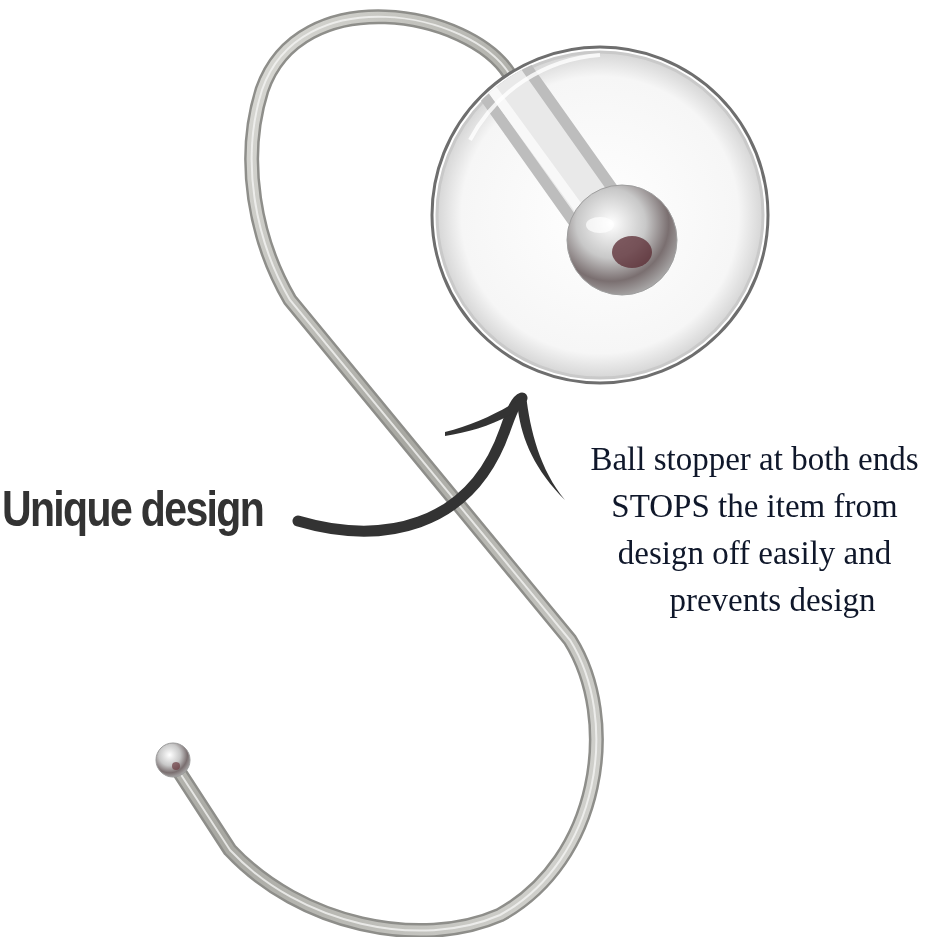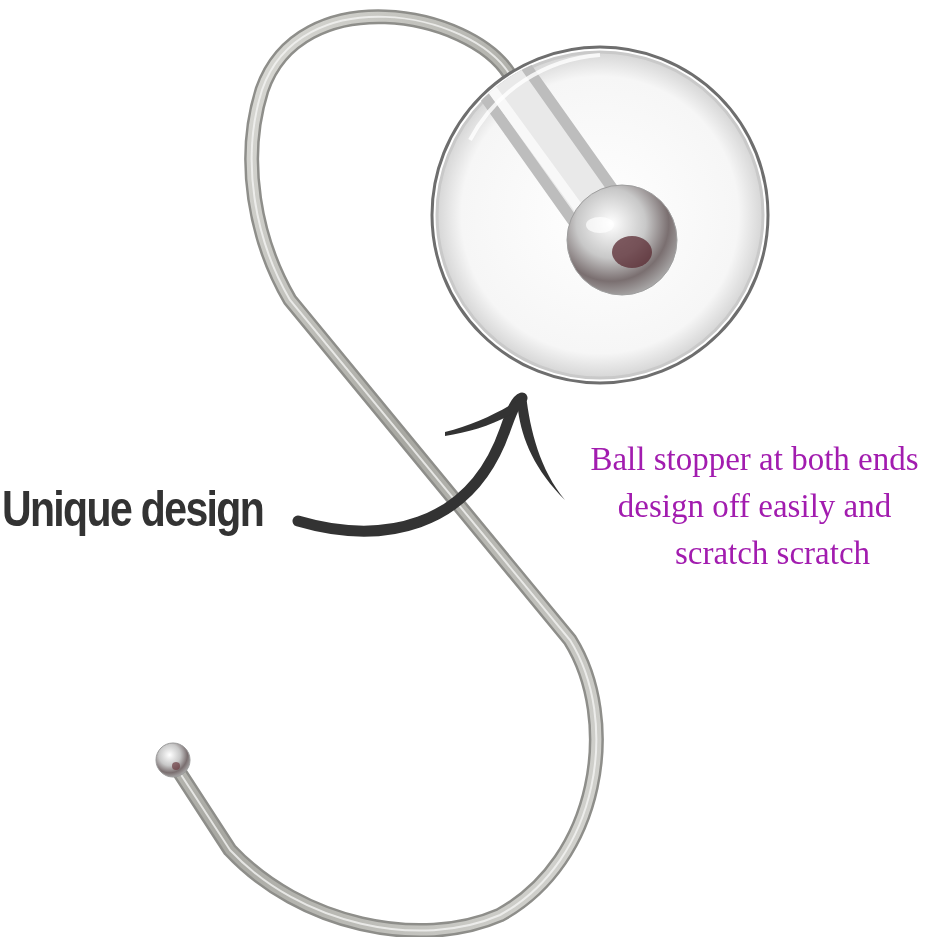--- a/index.html
+++ b/index.html
@@ -8,21 +8,21 @@
     .headline {
       position: absolute; left: 2px; top: 484px;
       font-family: "Liberation Sans", sans-serif;
       font-weight: bold; font-size: 50px; letter-spacing: -2px;
       color: #333333; transform: scaleX(0.82); transform-origin: left top;
       white-space: nowrap; line-height: 1;
     }
     .caption {
       position: absolute; left: 560px; top: 436px; width: 389px;
       font-family: "Liberation Serif", serif; font-size: 33px; line-height: 47px;
-      color: #a21caf; text-align: center;
+      color: #0f172a; text-align: center;
     }
     .caption span { display: block; white-space: nowrap; }
   </style>
 </head>
 <body>
 
 <svg class="scene" width="949" height="937" viewBox="0 0 949 937" xmlns="http://www.w3.org/2000/svg">
   <defs>
     <linearGradient id="metal" x1="0" y1="0" x2="1" y2="1">
       <stop offset="0" stop-color="#e6e6e2"></stop>
@@ -72,15 +72,16 @@
   <g>
     <path d="M 298 521 C 380 545, 470 530, 505 430 C 512 410, 516 400, 522 398" fill="none" stroke="#333333" stroke-width="11" stroke-linecap="round"></path>
     <path d="M 445 432 C 475 425, 505 410, 526 395 C 530 430, 540 470, 565 500 C 535 470, 522 440, 518 410 C 495 425, 470 432, 445 436 Z" fill="#333333"></path>
   </g>
 </svg>
 
 <div class="headline">Unique design</div>
 
 <div class="caption">
   <span>Ball stopper at both ends</span>
+  <span>STOPS the item from</span>
   <span>design off easily and</span>
-  <span style="padding-left:36px">scratch scratch</span>
+  <span style="padding-left:36px">prevents design</span>
 </div>
 
 </body></html>

